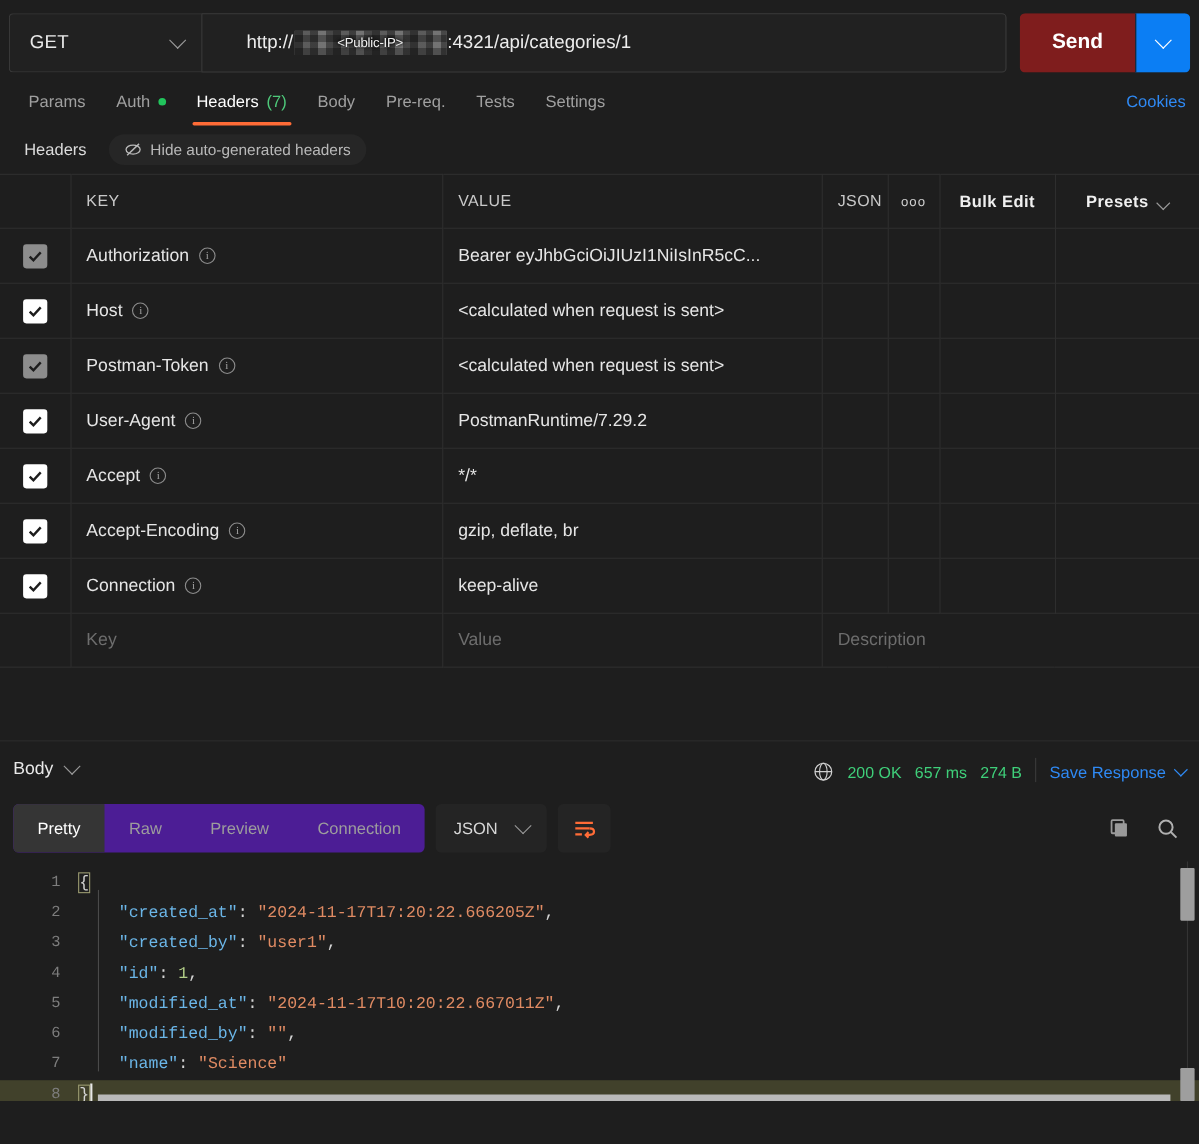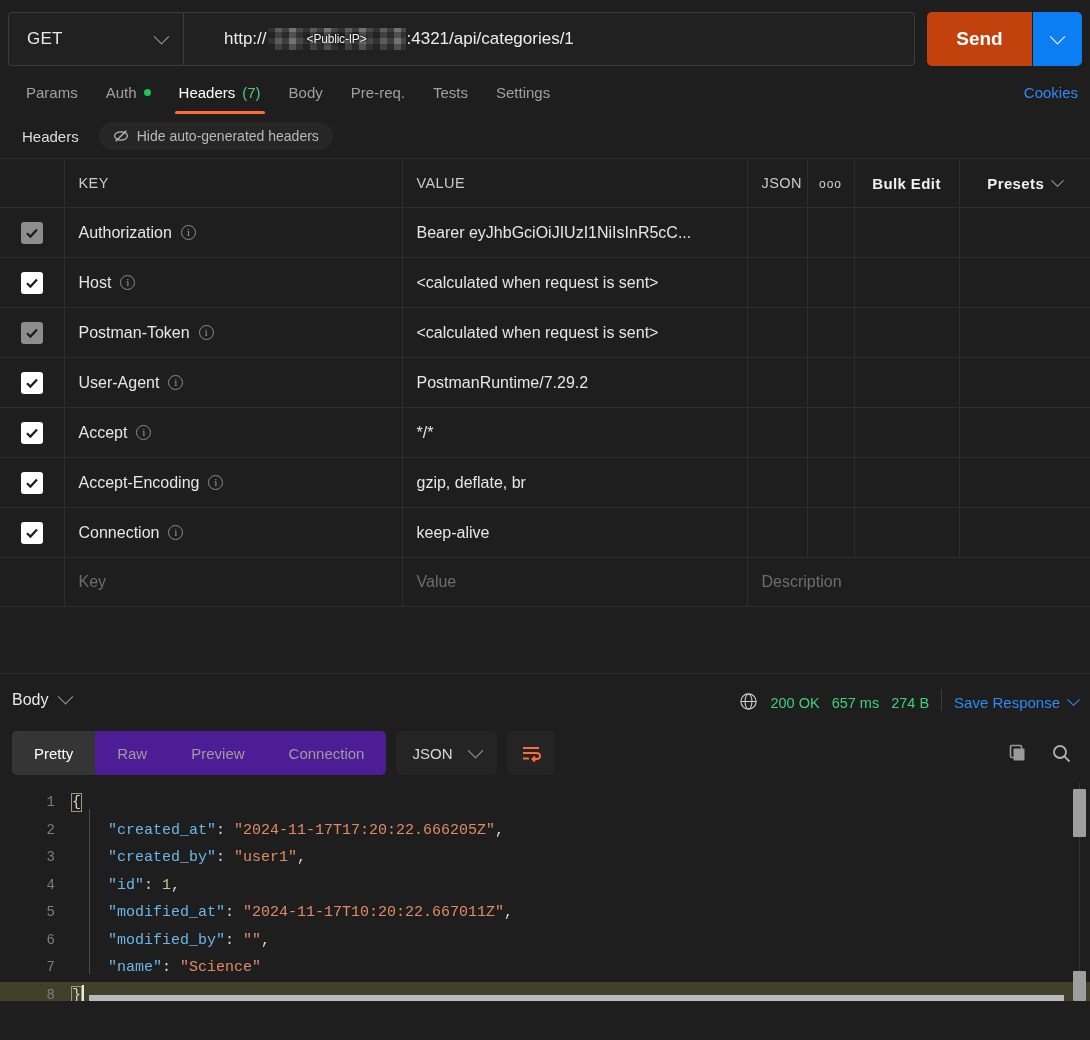--- a/index.html
+++ b/index.html
@@ -53,21 +53,21 @@
     transform: translateY(-50%);
     font-size: 12px; color: #f2f2f2; text-align: center;
     text-shadow: 0 0 3px #000, 0 0 3px #000;
     letter-spacing: -.2px;
   }
   .send-group {
     margin-left: 12px; display: flex; height: 54px;
     border-radius: 5px; overflow: hidden;
   }
   .send-btn {
-    background: #c2410c; color: #fff; font-size: 19px; font-weight: bold;
+    background: #7f1d1d; color: #fff; font-size: 19px; font-weight: bold;
     display: flex; align-items: center; justify-content: center;
     width: 105px; cursor: pointer;
   }
   .send-caret {
     background: #0b7ef4; width: 50px;
     display: flex; align-items: center; justify-content: center;
     border-left: 1px solid #1b1b1b; cursor: pointer;
   }
   .send-caret .chev { border-color: #fff; }
 
@@ -113,21 +113,21 @@
   .tbl th { font-size: 14.5px; color: #c9c9c9; letter-spacing: .4px; }
   .col-chk { width: 64px; padding: 0 !important; }
   .col-key { width: 338px; }
   .col-val { width: 345px; }
   .col-desc { width: 60px; }
   .col-dots { width: 47px; text-align: center !important; padding: 0 !important; }
   .col-bulk { width: 105px; text-align: center !important; padding: 0 !important; }
   .col-presets { width: 131px; text-align: center !important; padding: 0 !important; border-right: none !important; }
   th.col-bulk, th.col-presets { color: #f0f0f0; font-weight: bold; font-size: 15px; cursor: pointer; }
   th.col-dots { color: #cfcfcf; cursor: pointer; }
-  .presets-inner { display: flex; align-items: center; justify-content: center; gap: 9px; }
+  .presets-inner { display: flex; align-items: flex-end; justify-content: center; gap: 9px; }
   .presets-inner .chev { width: 9px; height: 9px; }
   .dots { letter-spacing: 1px; font-size: 12px; }
   .chk-wrap { display: flex; align-items: center; justify-content: center; height: 100%; }
   .chk {
     width: 22px; height: 22px; border-radius: 3px;
     display: flex; align-items: center; justify-content: center;
     cursor: pointer; position: relative;
   }
   .chk.on { background: #ffffff; }
   .chk.dim { background: #8d8d8d; }

